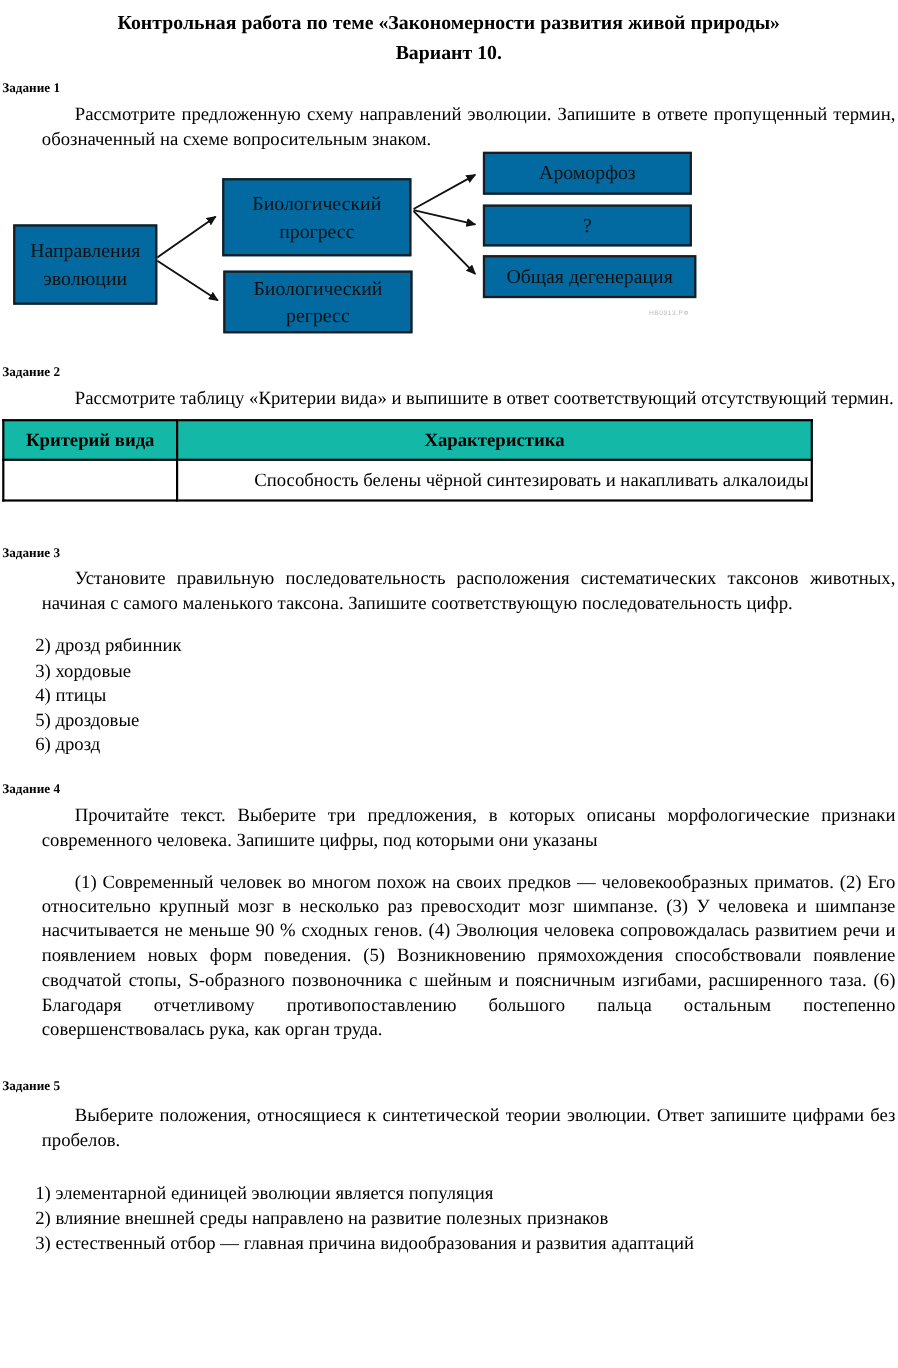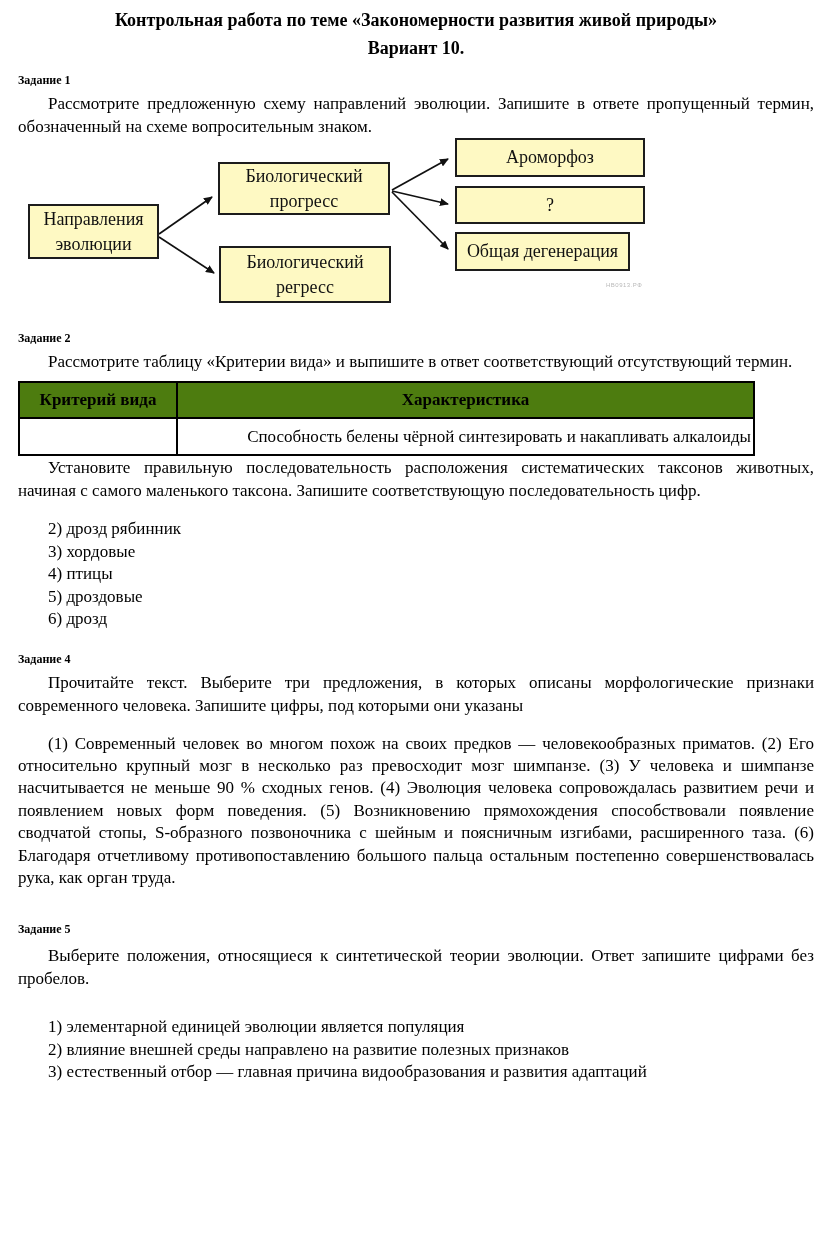--- a/index.html
+++ b/index.html
@@ -2,71 +2,71 @@
 <html lang="ru"><head>
 <meta charset="utf-8">
 <style>
   * { margin: 0; padding: 0; box-sizing: border-box; }
   html, body { background: #ffffff; }
   body {
     width: 816px; height: 1244px; overflow: hidden;
     font-family: "Liberation Serif", "DejaVu Serif", serif;
     color: #000;
   }
-  .page { padding: 6px 2px 0 18px; position: relative; }
+  .page { padding: 6px 2px 0 2px; position: relative; }
 
   .doc-title, .doc-variant {
     text-align: center; font-weight: bold;
     font-size: 18px; line-height: 28px;
   }
   .h-task {
     font-weight: bold; font-size: 12px; line-height: 24px;
   }
   .para {
     font-size: 17px; line-height: 23px;
-    text-align: justify; text-indent: 30px;
+    text-align: justify; text-indent: 30px; margin-left: 36px;
   }
 
   
   .diagram {
     position: relative; height: 176px; margin-top: -2px;
     width: 660px;
   }
   .dbox {
-    position: absolute; background: #fef9c3;
+    position: absolute; background: #0369a1;
     border: 2px solid #1c1c1c;
     display: flex; align-items: center; justify-content: center;
     text-align: center; font-size: 18px; line-height: 25px;
     padding: 0 6px; color: #111;
   }
-  .dbox-a { left: 10px;  top: 68px;  width: 131px; height: 55px; }
-  .dbox-b { left: 200px; top: 26px;  width: 172px; height: 53px; }
+  .dbox-a { left: 10px;  top: 68px;  width: 131px; height: 73px; }
+  .dbox-b { left: 200px; top: 26px;  width: 172px; height: 71px; }
   .dbox-c { left: 201px; top: 110px; width: 172px; height: 57px; }
   .dbox-d { left: 437px; top: 2px;   width: 190px; height: 39px; }
   .dbox-e { left: 437px; top: 50px;  width: 190px; height: 38px; }
-  .dbox-f { left: 437px; top: 96px;  width: 175px; height: 39px; }
+  .dbox-f { left: 437px; top: 96px;  width: 194px; height: 39px; }
   .diagram svg { position: absolute; left: 0; top: 0; pointer-events: none; }
   .d-watermark {
     position: absolute; left: 588px; top: 146px;
     font-family: "Liberation Sans", sans-serif;
     font-size: 6px; letter-spacing: 0.5px; color: #b9b9b9;
     filter: blur(0.4px);
   }
 
   
   table.criteria {
     margin-top: 8px; border-collapse: collapse;
     width: 737px; table-layout: fixed;
     font-size: 17px;
   }
   table.criteria th, table.criteria td {
     border: 2px solid #000; vertical-align: middle;
   }
   table.criteria th {
-    background: #4d7c0f; font-weight: bold;
+    background: #14b8a6; font-weight: bold;
     height: 36px; text-align: center;
   }
   table.criteria td { height: 37px; }
   .col-criterion { width: 158px; }
   td.cell-criterion { text-align: left; padding-left: 2px; }
   td.cell-char { text-align: right; padding: 0 2px; }
 
   
   .opt-list { margin-top: 16px; }
   .opt-item {
@@ -127,20 +127,21 @@
       <th class="col-criterion">Критерий вида</th>
       <th>Характеристика</th>
     </tr>
     <tr>
       <td class="cell-criterion"></td>
       <td class="cell-char">Способность белены чёрной синтезировать и накапливать алкалоиды</td>
     </tr>
   </tbody>
     </table>
 
+  <div class="h-task h-task3">Задание 3</div>
   <p class="para p-task3">Установите правильную последовательность расположения систематических таксонов животных, начиная с самого маленького таксона. Запишите соответствующую последовательность цифр.</p>
 
   <div class="opt-list">
     <div class="opt-item">2) дрозд рябинник</div>
     <div class="opt-item">3) хордовые</div>
     <div class="opt-item">4) птицы</div>
     <div class="opt-item">5) дроздовые</div>
     <div class="opt-item">6) дрозд</div>
   </div>
 

